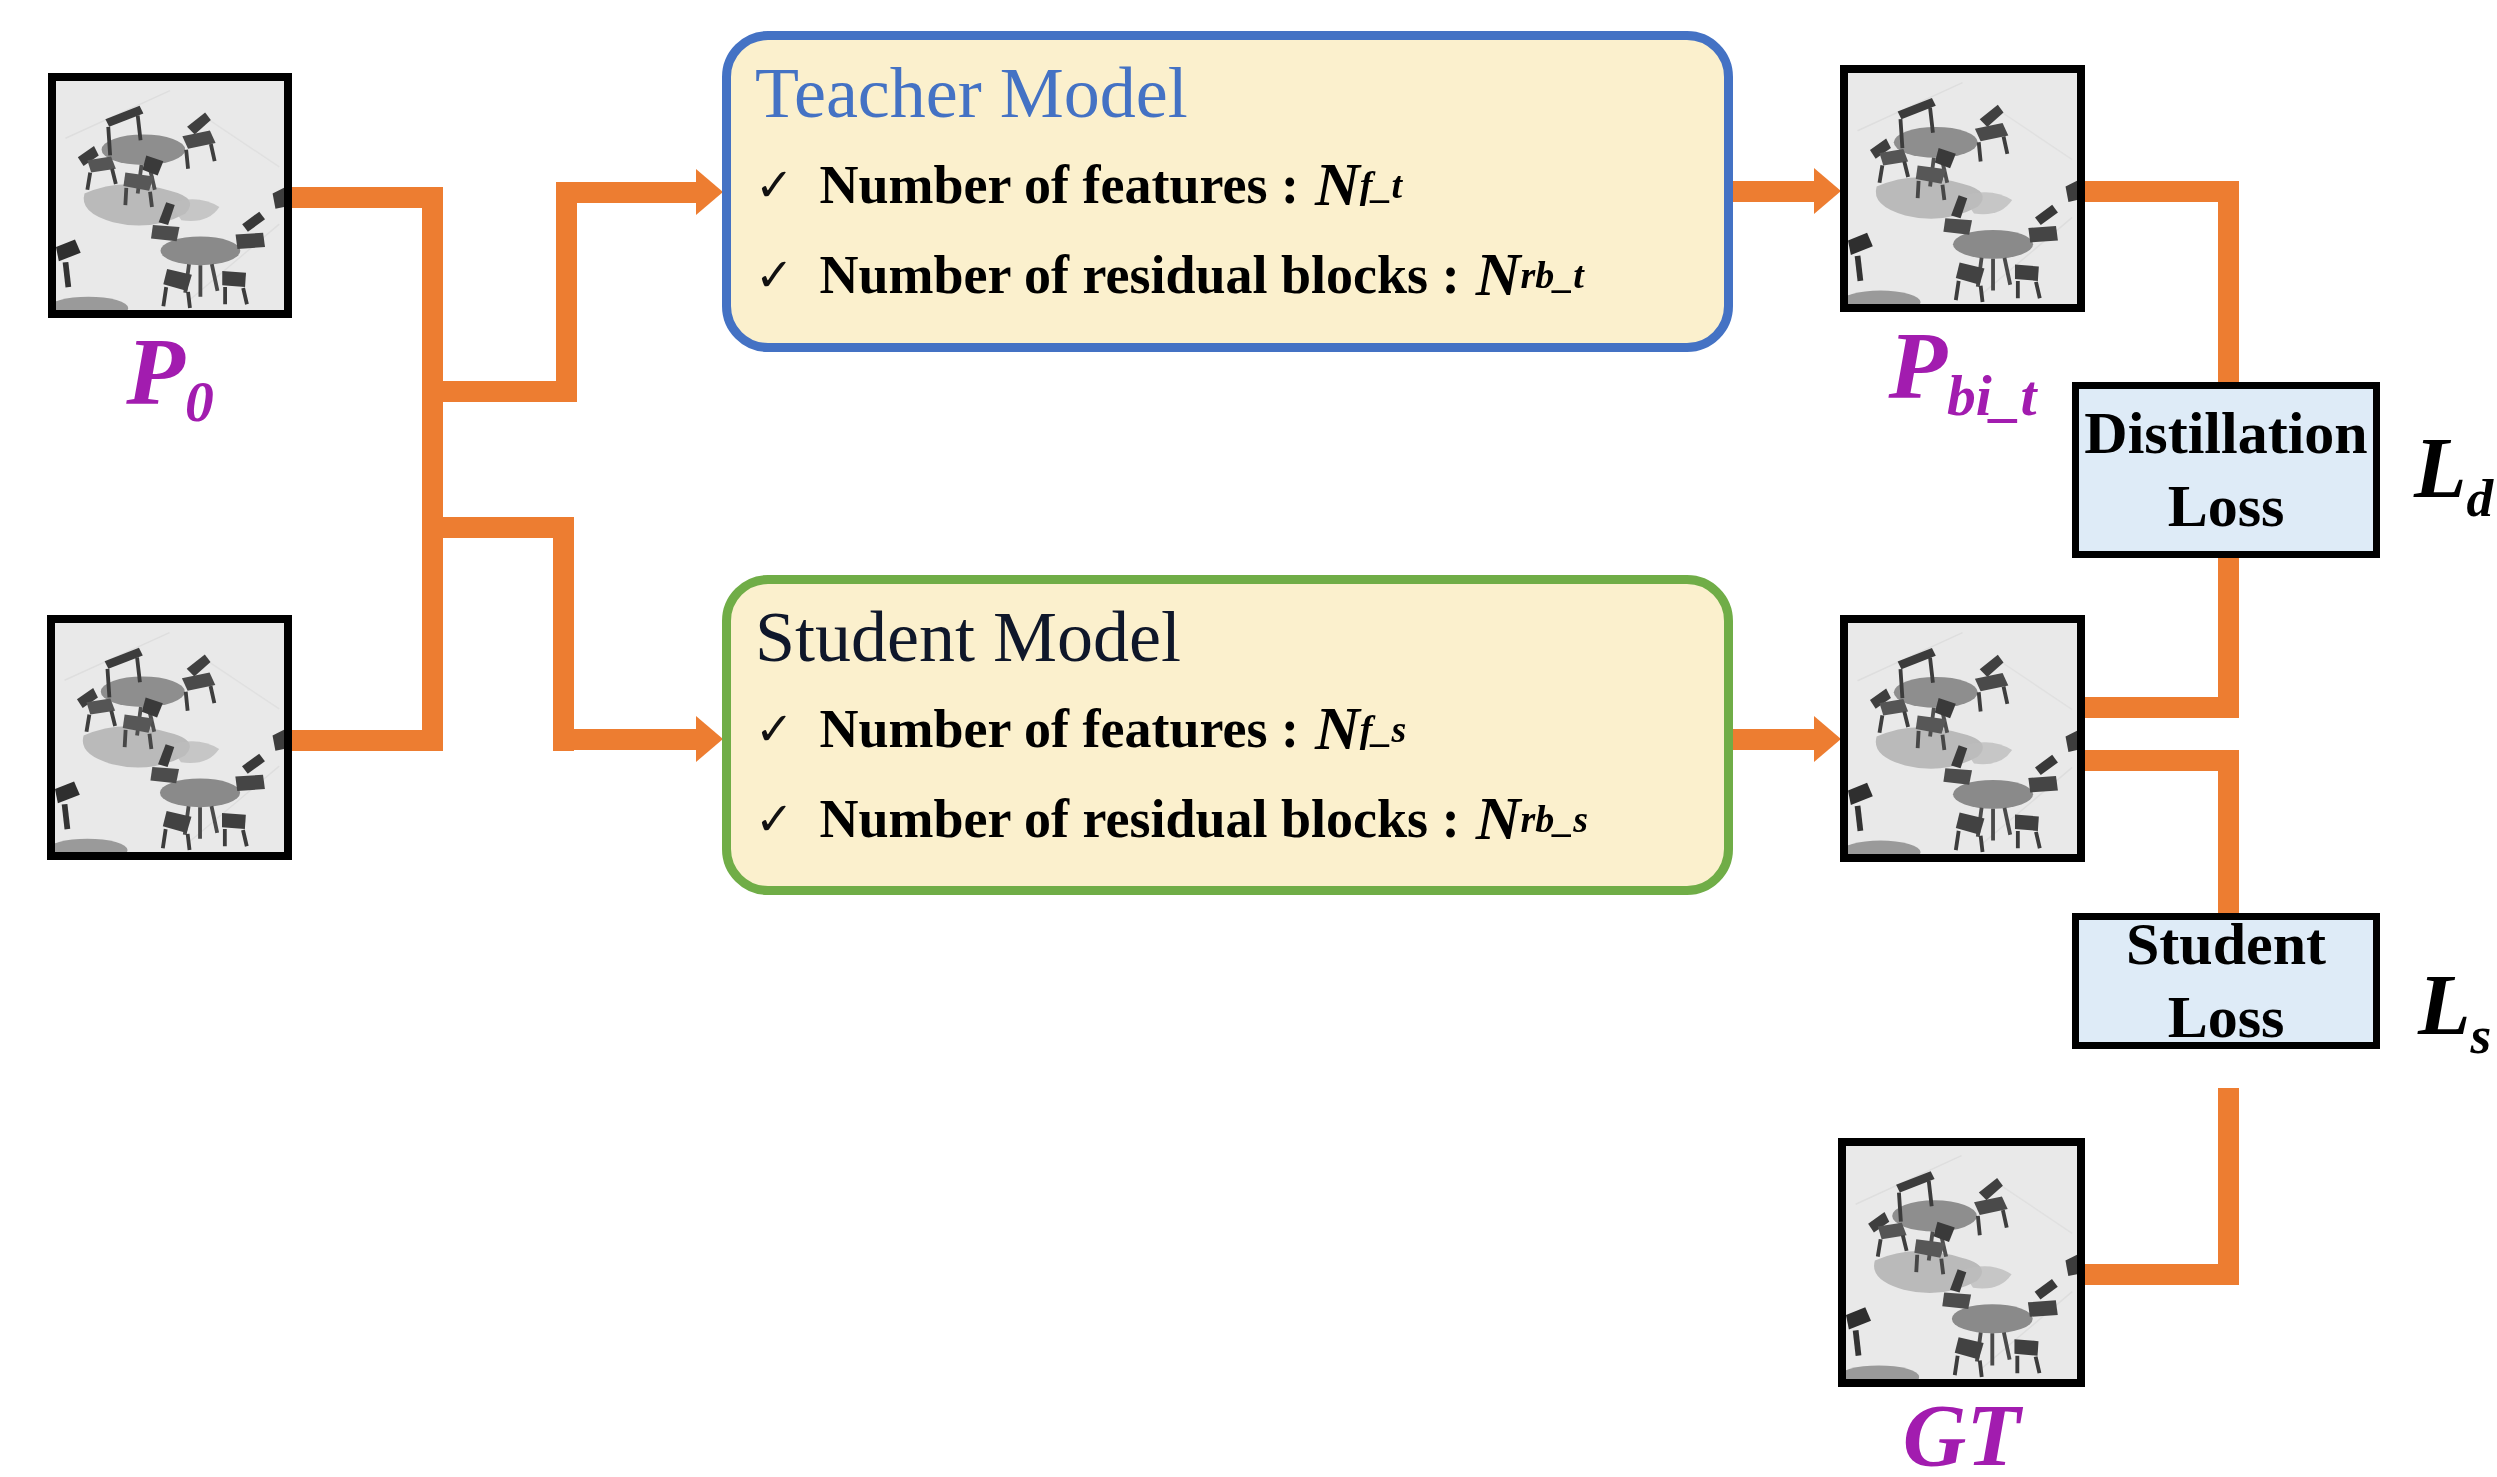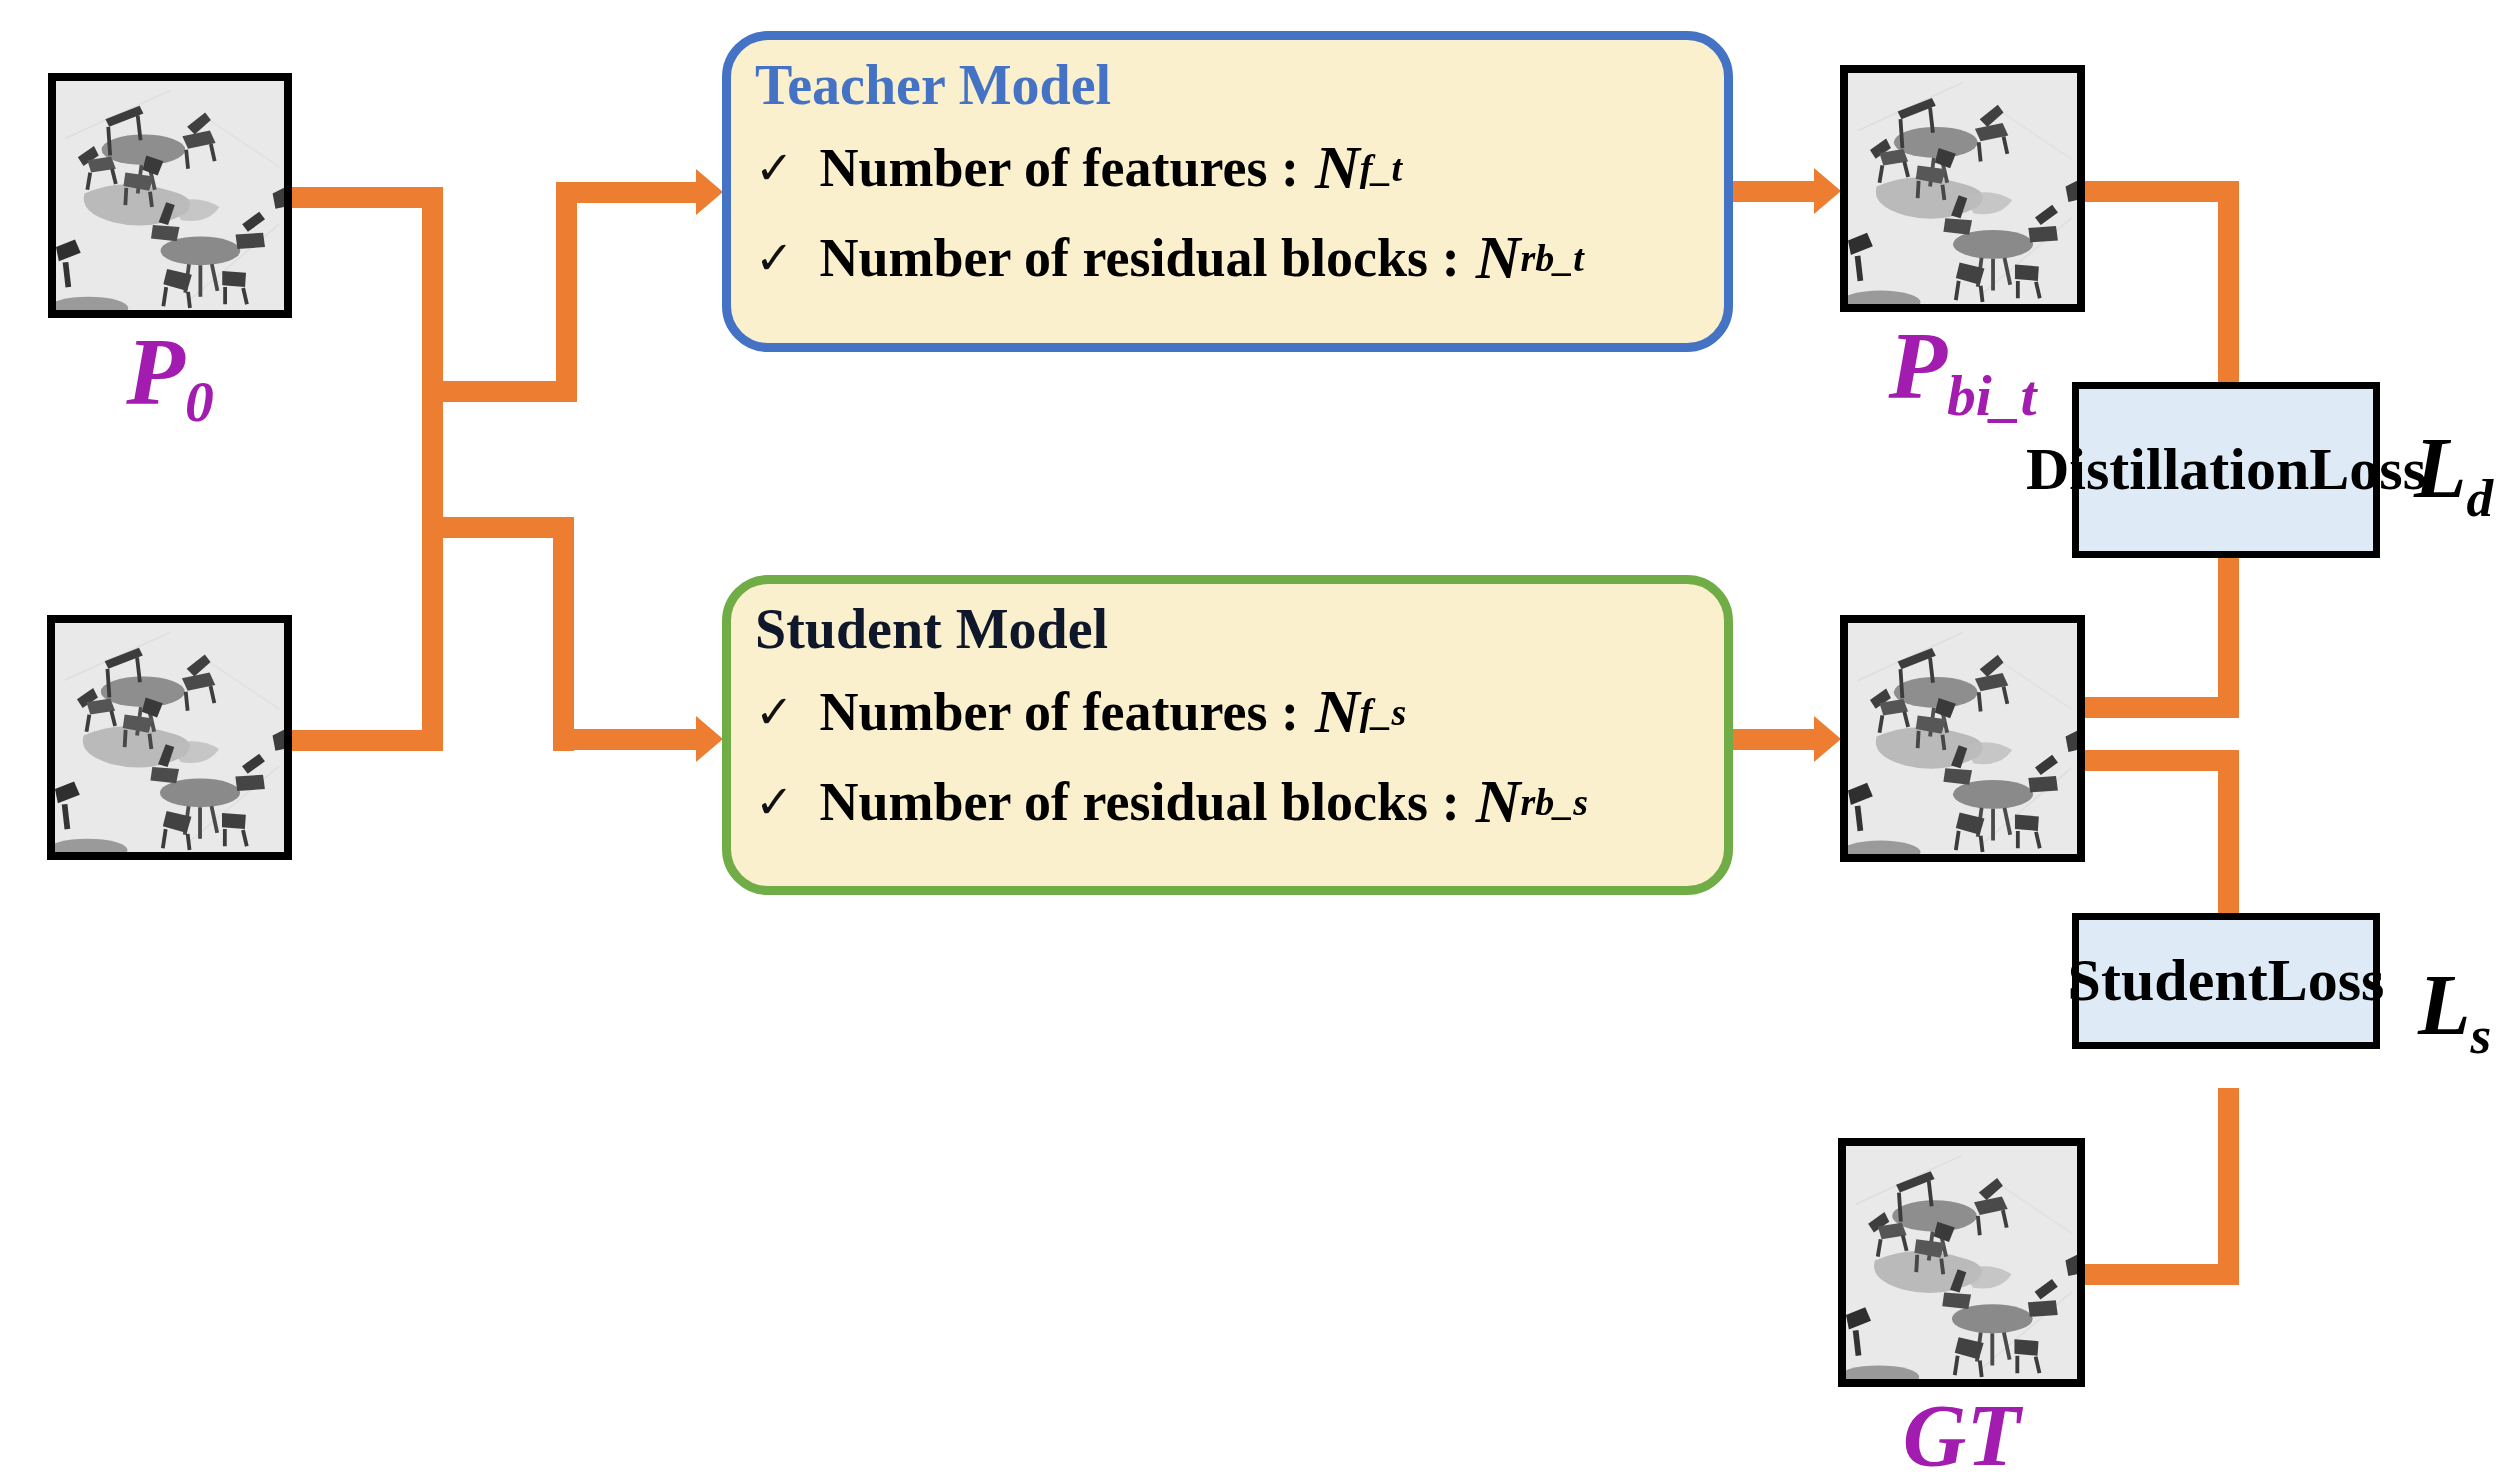--- a/index.html
+++ b/index.html
@@ -32,38 +32,38 @@
   .node-label .sub { font-size:0.60em; vertical-align:-0.30em; }
   .gt-label { font-size:88px; }
 
   
   .model-box {
     position:absolute; box-sizing:border-box; background:#FBF0CD;
     border-radius:46px; padding:16px 0 0 24px; white-space:nowrap;
   }
   .model-box.teacher-style { border:9px solid #4472C4; }
   .model-box.student-style { border:9px solid #70AD47; }
-  .model-title { font-weight:bold; font-size:56px; line-height:1.05; margin-bottom:14px; }
+  .model-title { font-weight:normal; font-size:72px; line-height:1.05; margin-bottom:14px; }
   .teacher-style .model-title { color:#4472C4; }
   .student-style .model-title { color:#0f172a; }
   .check-item {
     display:flex; align-items:center; height:74px; margin-top:16px;
     font-weight:bold; font-size:54px; color:#000;
   }
   .check-glyph {
     font-family:"DejaVu Sans", sans-serif; font-weight:400; font-size:46px;
     margin-right:26px; color:#111;
   }
   .mvar  { font-style:italic; font-size:62px; margin-left:16px; }
   .msub  { font-style:italic; font-weight:bold; font-size:38px; vertical-align:-0.45em; }
 
   
   .loss-box {
     position:absolute; box-sizing:border-box; background:#DEEBF7;
-    border:7px solid #000; display:flex; flex-direction:row;
+    border:7px solid #000; display:flex; flex-direction:column;
     align-items:center; justify-content:center; text-align:center;
     font-weight:bold; font-size:60px; color:#000; line-height:1.22;
   }
   .loss-symbol {
     position:absolute; font-weight:bold; font-style:italic; font-size:86px;
     color:#000; line-height:1; white-space:nowrap;margin-left:24px;
   }
   .loss-symbol .sub { font-size:0.62em; vertical-align:-0.35em; }
 
   .hidden-defs { position:absolute; width:0; height:0; overflow:hidden; }

